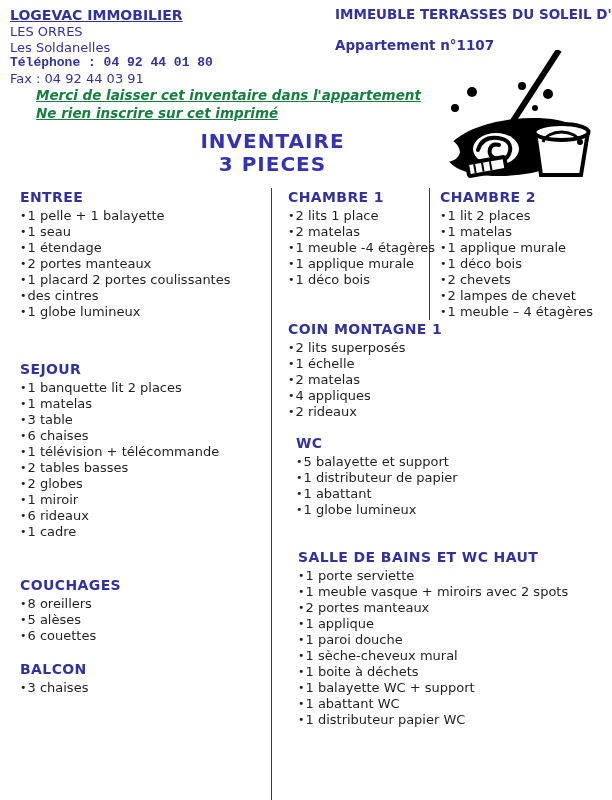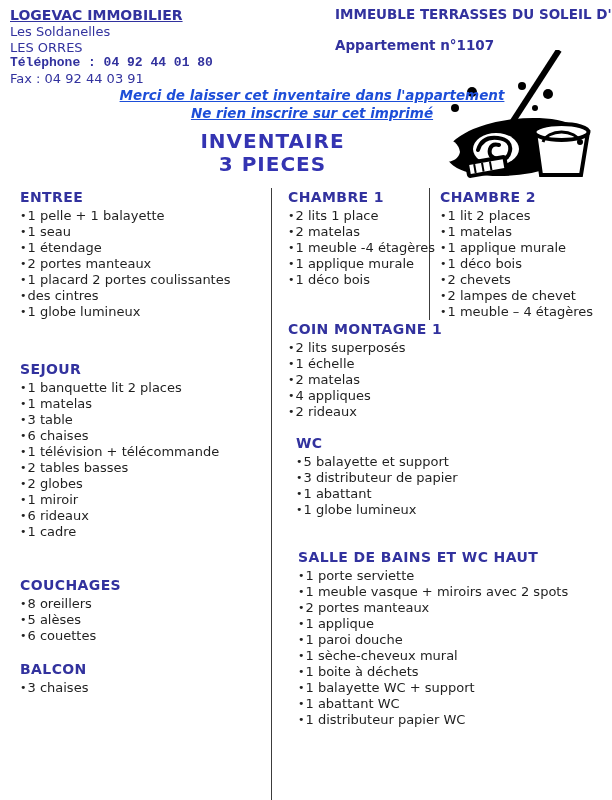--- a/index.html
+++ b/index.html
@@ -13,21 +13,21 @@
     overflow:hidden;
   }
   
   .agency{position:absolute;top:6px;left:10px;color:#32329e;}
   .agency-name{font-size:14px;font-weight:bold;text-decoration:underline;line-height:18px;white-space:nowrap;}
   .agency-line{font-size:13px;line-height:15.5px;white-space:nowrap;}
   .agency-line.bold{font-weight:bold;font-family:Liberation Mono, monospace;}
   .building{position:absolute;top:6px;left:335px;color:#32329e;}
   .building-name{font-size:13.5px;font-weight:bold;line-height:17px;white-space:nowrap;}
   .building-apt{font-size:13.5px;font-weight:bold;margin-top:14px;white-space:nowrap;}
-  .notice{position:absolute;top:86px;left:52px;width:520px;text-align:center;color:#1d4ed8;}
+  .notice{position:absolute;top:86px;left:36px;width:520px;text-align:left;color:#15803d;}
   .notice div{font-size:13.5px;font-weight:bold;font-style:italic;text-decoration:underline;line-height:18px;white-space:nowrap;}
   .doc-title{position:absolute;top:130px;left:0;width:545px;text-align:center;color:#3434b2;}
   .doc-title div{font-size:20px;font-weight:bold;line-height:23px;letter-spacing:1px;white-space:nowrap;}
   .clipart{position:absolute;left:442px;top:50px;width:154px;height:132px;}
   
   .columns{position:absolute;top:188px;left:12px;width:612px;height:612px;}
   .divider{position:absolute;top:0;width:1px;background:#3c3c3c;}
   .divider-left{left:259px;height:612px;}
   .divider-right{left:417px;height:132px;}
   .col{position:absolute;top:0;}
@@ -50,22 +50,22 @@
   section[data-sec="wc"]{margin-top:14px;margin-left:8px;}
   section[data-sec="salle-de-bains-et-wc-haut"]{margin-top:30px;margin-left:10px;}
 </style>
 </head>
 <body>
 
 <div class="page">
 
   <div class="agency">
     <div class="agency-name">LOGEVAC IMMOBILIER</div>
+    <div class="agency-line">LES ORRES</div>
     <div class="agency-line">Les Soldanelles</div>
-    <div class="agency-line">LES ORRES</div>
     <div class="agency-line bold">Téléphone : 04 92 44 01 80</div>
     <div class="agency-line">Fax : 04 92 44 03 91</div>
   </div>
 
   <div class="building">
     <div class="building-name">IMMEUBLE TERRASSES DU SOLEIL D'OR</div>
     <div class="building-apt">Appartement n°1107</div>
   </div>
 
   <div class="clipart">
@@ -178,21 +178,21 @@
             <li class="item"><span class="bullet">•</span><span>1 échelle</span></li>
             <li class="item"><span class="bullet">•</span><span>2 matelas</span></li>
             <li class="item"><span class="bullet">•</span><span>4 appliques</span></li>
             <li class="item"><span class="bullet">•</span><span>2 rideaux</span></li>
           </ul>
         </section>
         <section class="sec" data-sec="wc">
           <h3 class="sec-title">WC</h3>
           <ul class="items">
             <li class="item"><span class="bullet">•</span><span>5 balayette et support</span></li>
-            <li class="item"><span class="bullet">•</span><span>3 distributeur de papier</span></li>
+            <li class="item"><span class="bullet">•</span><span>1 distributeur de papier</span></li>
             <li class="item"><span class="bullet">•</span><span>1 abattant</span></li>
             <li class="item"><span class="bullet">•</span><span>1 globe lumineux</span></li>
           </ul>
         </section>
         <section class="sec" data-sec="salle-de-bains-et-wc-haut">
           <h3 class="sec-title">SALLE DE BAINS ET WC HAUT</h3>
           <ul class="items">
             <li class="item"><span class="bullet">•</span><span>1 porte serviette</span></li>
             <li class="item"><span class="bullet">•</span><span>1 meuble vasque + miroirs avec 2 spots</span></li>
             <li class="item"><span class="bullet">•</span><span>2 portes manteaux</span></li>

